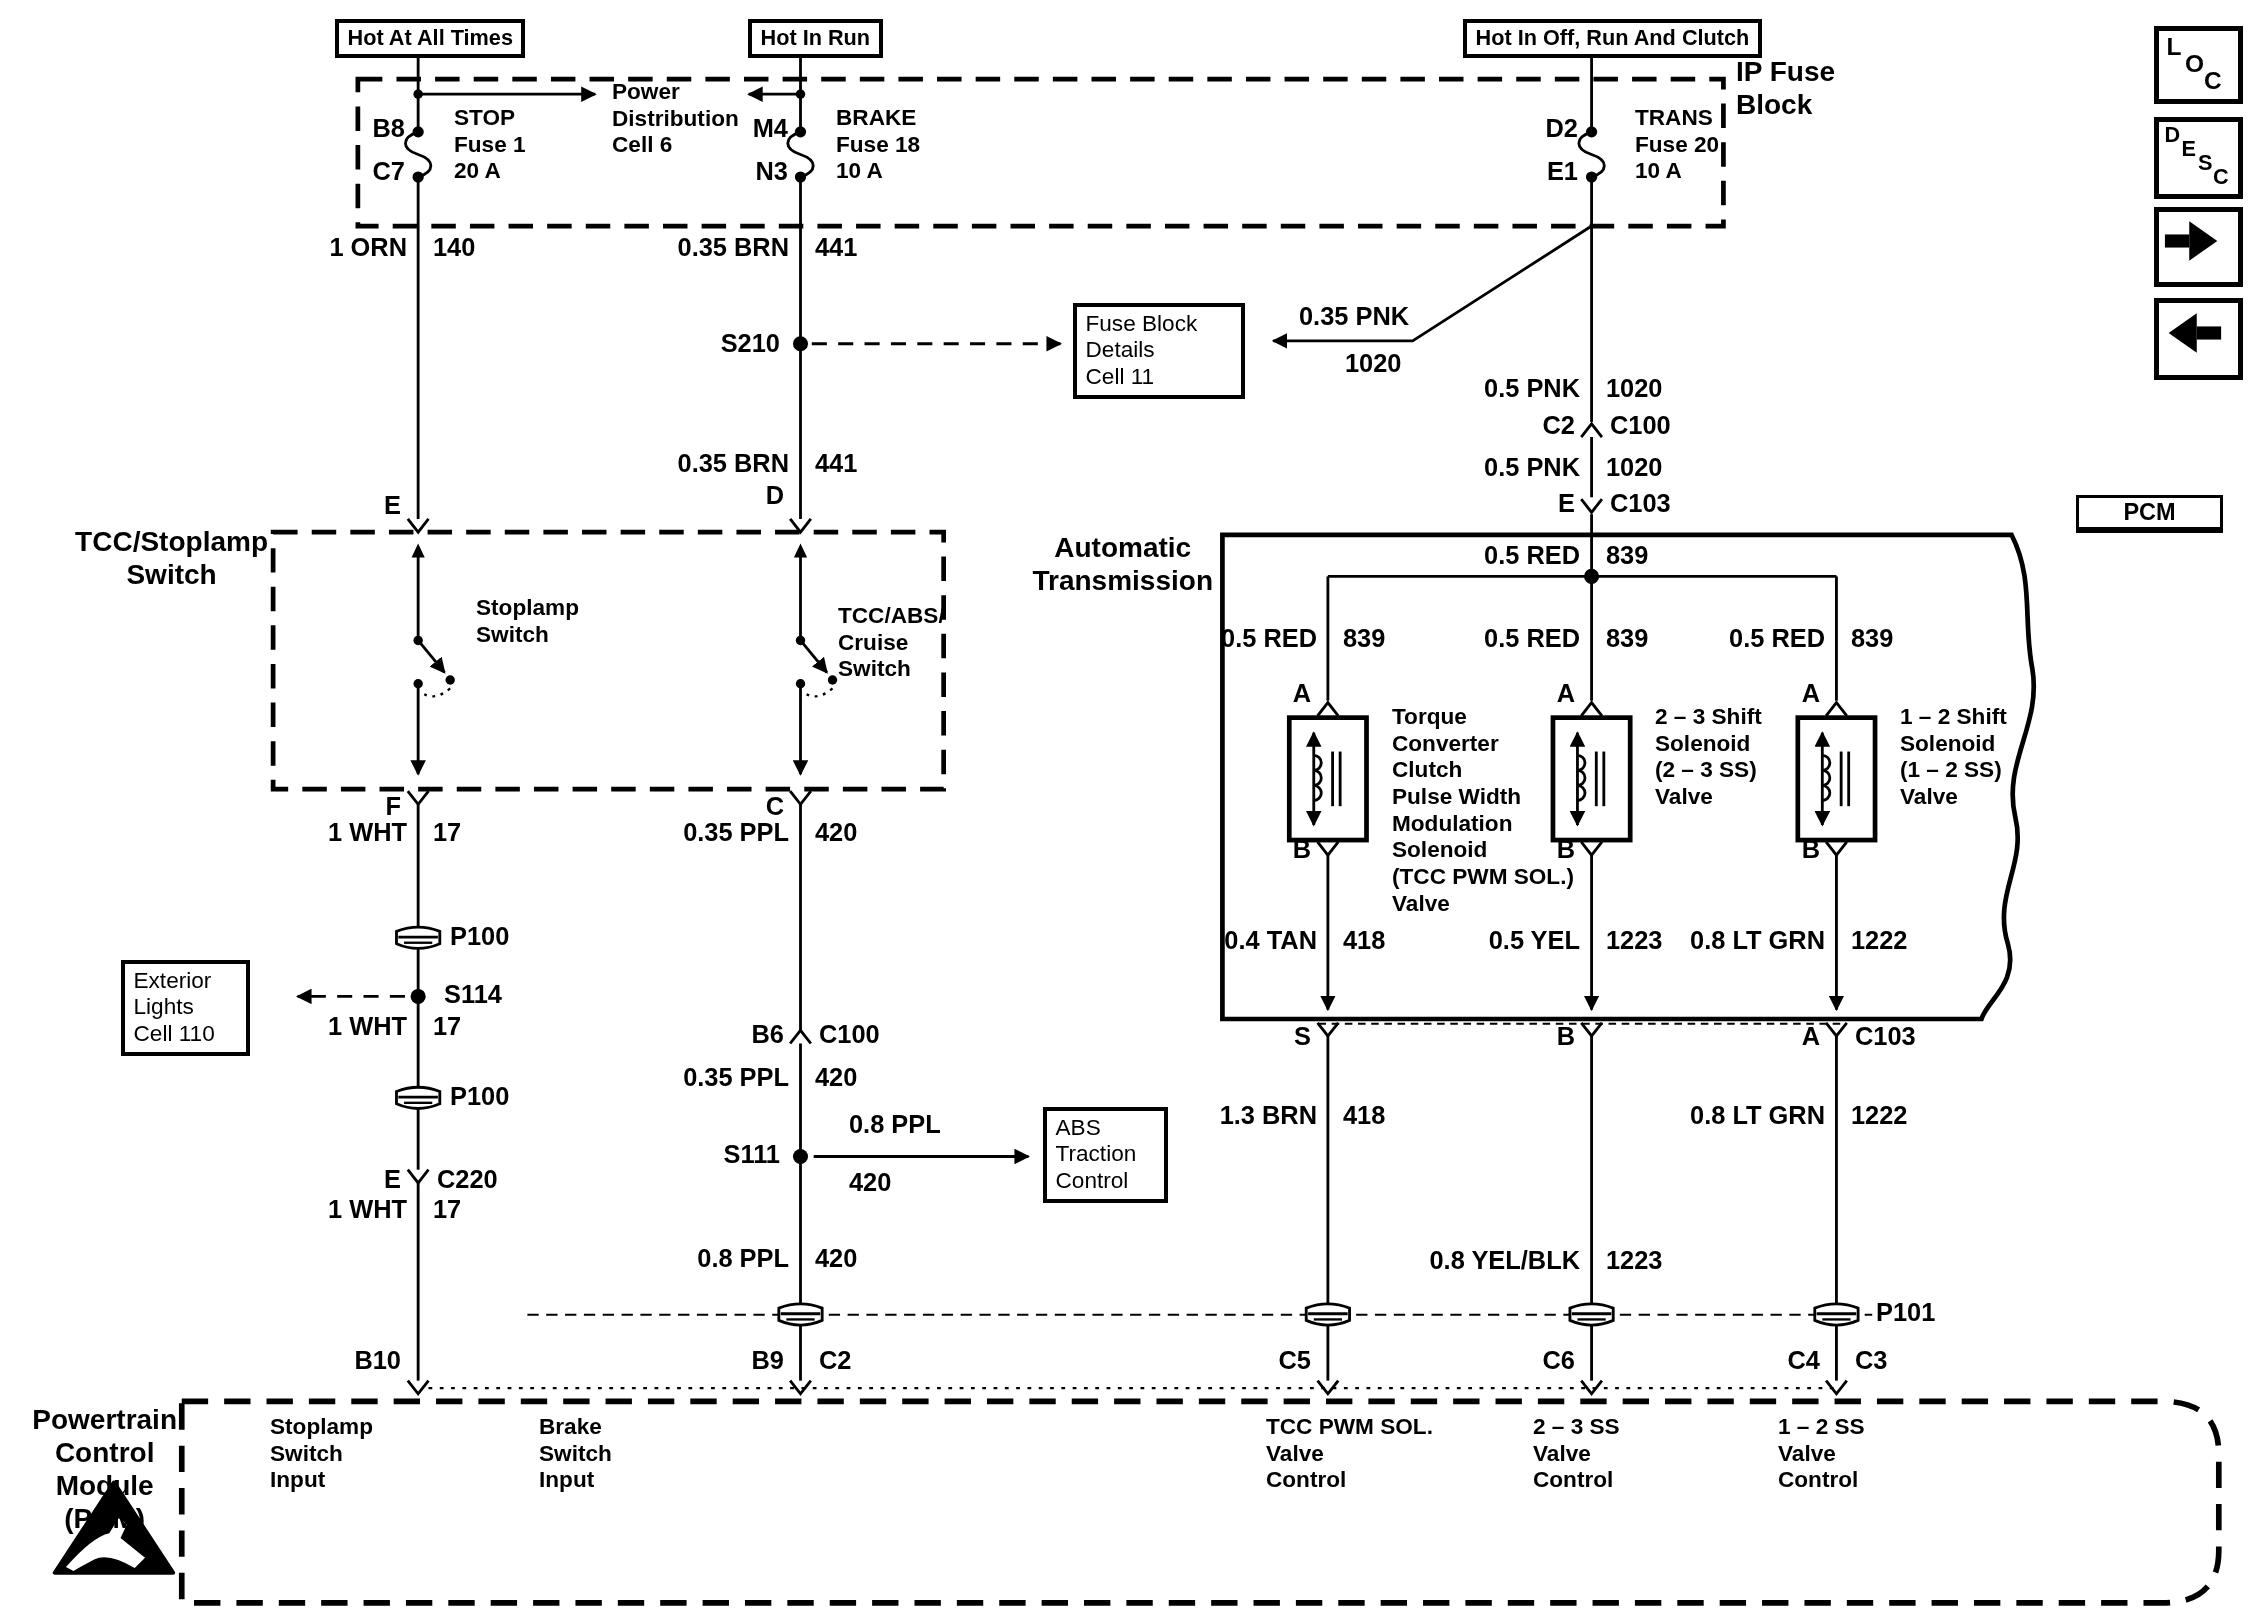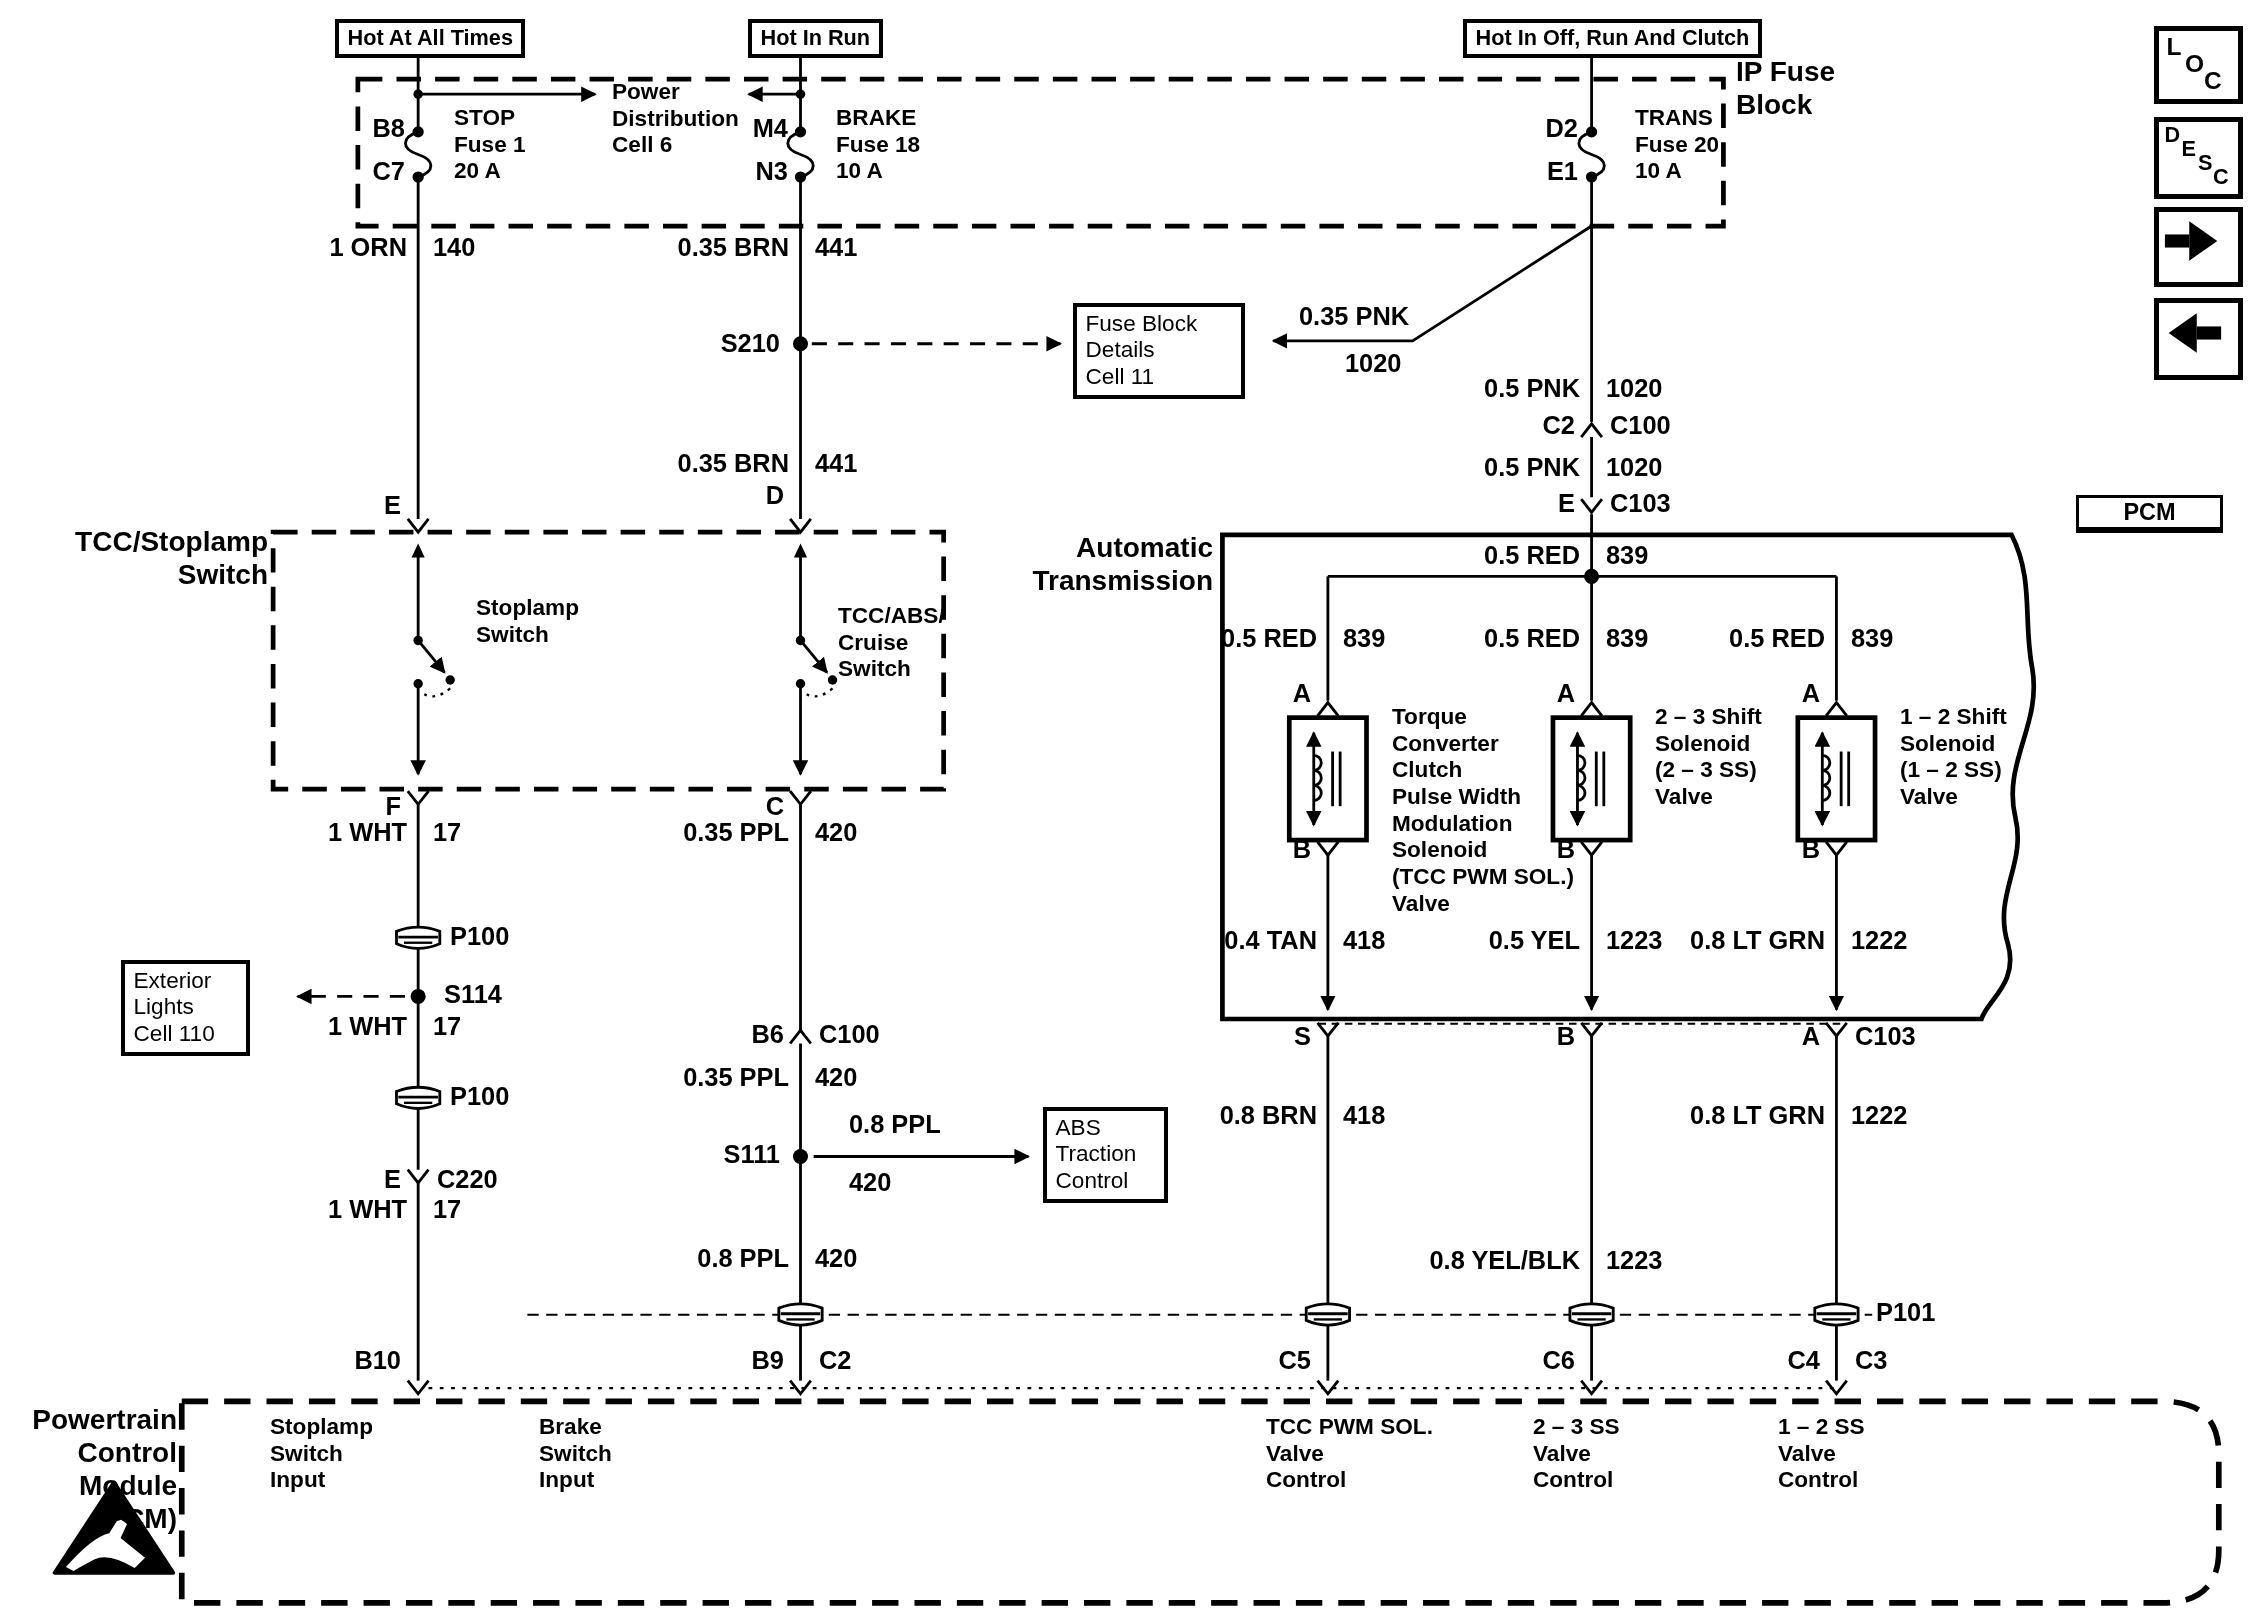--- a/index.html
+++ b/index.html
@@ -1,20 +1,20 @@
 <!DOCTYPE html>
 <html style="font-size:15px"><head>
 <meta charset="utf-8">
 <style>
   html,body{margin:0;padding:0}
   body{width:2264px;height:1618px;background:#fff;position:relative;overflow:hidden;
        font-family:"Liberation Sans",sans-serif;color:#000}
   svg{position:absolute;left:0;top:0}
   .t{position:absolute;font-weight:700;font-size:25.4px;line-height:1.1;white-space:pre-line}
-  .ra{text-align:right}
+  .ra{text-align:center}
   .f24{font-size:22.6px;line-height:1.18}
   .f30{font-size:28px;line-height:1.18}
   .hot{position:absolute;border:4.7px solid #000;padding:1.9px 8.5px 2.8px;font-weight:700;font-size:21.7px;
        white-space:nowrap;background:#fff}
   .refbox{position:absolute;border:4.7px solid #000;background:#fff;font-weight:400;font-size:22.6px;
           line-height:1.18;padding:3.8px 8.5px;white-space:pre-line}
   .navbtn{position:absolute;border:5.6px solid #000;background:#fff}
   .navbtn span{position:absolute;font-weight:700}
   #legend{position:absolute;left:2076px;top:495px;width:141px;border:3.8px solid #000;background:#fff}
   #legend .lt{font-weight:700;font-size:23.5px;text-align:center;border-bottom:3.8px solid #000;padding:0.9px 3.8px}
@@ -275,21 +275,21 @@
 <div class="t ra" style="right:1475px;top:819px">0.35 PPL</div>
 <div class="t" style="left:815px;top:819px">420</div>
 <div class="t ra" style="right:1857px;top:1013px">1 WHT</div>
 <div class="t" style="left:433px;top:1013px">17</div>
 <div class="t ra" style="right:1475px;top:1064px">0.35 PPL</div>
 <div class="t" style="left:815px;top:1064px">420</div>
 <div class="t ra" style="right:1857px;top:1196px">1 WHT</div>
 <div class="t" style="left:433px;top:1196px">17</div>
 <div class="t ra" style="right:1475px;top:1245px">0.8 PPL</div>
 <div class="t" style="left:815px;top:1245px">420</div>
-<div class="t ra" style="right:947px;top:1102px">0.8 BRN</div>
+<div class="t ra" style="right:947px;top:1102px">1.3 BRN</div>
 <div class="t" style="left:1343px;top:1102px">418</div>
 <div class="t ra" style="right:439px;top:1102px">0.8 LT GRN</div>
 <div class="t" style="left:1851px;top:1102px">1222</div>
 <div class="t ra" style="right:684px;top:1247px">0.8 YEL/BLK</div>
 <div class="t" style="left:1606px;top:1247px">1223</div>
 
 <div class="t ra" style="right:1863px;top:492px">E</div>
 <div class="t ra" style="right:1480px;top:482px">D</div>
 <div class="t ra" style="right:1863px;top:793px">F</div>
 <div class="t ra" style="right:1480px;top:793px">C</div>

